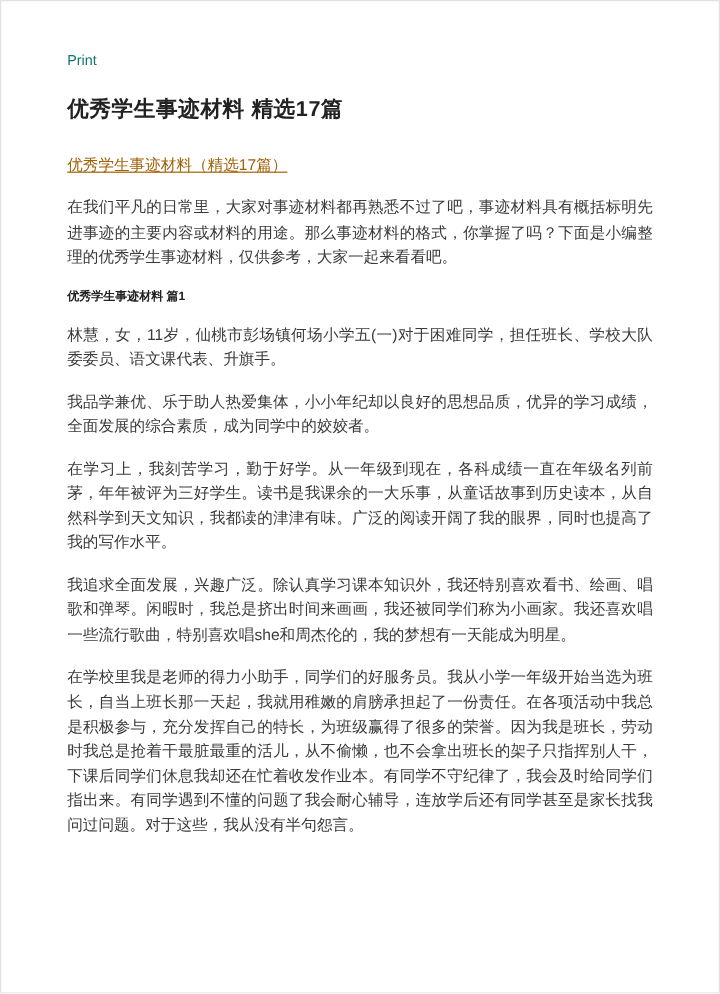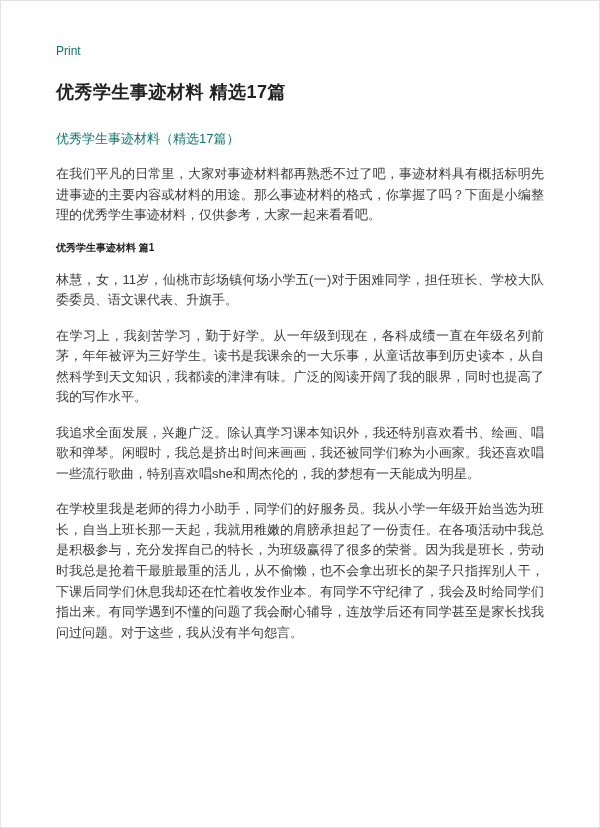--- a/index.html
+++ b/index.html
@@ -31,22 +31,23 @@
   .doc-title {
     font-size: 18px;
     font-weight: bold;
     color: #222222;
     text-align: left;
     margin: 0 0 26px 0;
     letter-spacing: 0.5px;
   }
   .doc-subtitle {
     font-size: 13px;
-    color: #0f766e;
+    color: #a16207;
     margin: 0 0 16px 0;
+    text-decoration: underline;
   }
   .para {
     font-size: 13px;
     line-height: 1.58;
     color: #3a3a3a;
     margin: 0 0 15px 0;
     text-align: justify;
     word-break: break-all;
   }
   .section-heading {
@@ -65,17 +66,18 @@
 
   <h1 class="doc-title">优秀学生事迹材料 精选17篇</h1>
 
   <div class="doc-subtitle">优秀学生事迹材料（精选17篇）</div>
 
   <p class="para">在我们平凡的日常里，大家对事迹材料都再熟悉不过了吧，事迹材料具有概括标明先进事迹的主要内容或材料的用途。那么事迹材料的格式，你掌握了吗？下面是小编整理的优秀学生事迹材料，仅供参考，大家一起来看看吧。</p>
 
   <div class="section-heading">优秀学生事迹材料 篇1</div>
 
   <p class="para">林慧，女，11岁，仙桃市彭场镇何场小学五(一)对于困难同学，担任班长、学校大队委委员、语文课代表、升旗手。</p>
+  <p class="para">我品学兼优、乐于助人热爱集体，小小年纪却以良好的思想品质，优异的学习成绩，全面发展的综合素质，成为同学中的姣姣者。</p>
   <p class="para">在学习上，我刻苦学习，勤于好学。从一年级到现在，各科成绩一直在年级名列前茅，年年被评为三好学生。读书是我课余的一大乐事，从童话故事到历史读本，从自然科学到天文知识，我都读的津津有味。广泛的阅读开阔了我的眼界，同时也提高了我的写作水平。</p>
   <p class="para">我追求全面发展，兴趣广泛。除认真学习课本知识外，我还特别喜欢看书、绘画、唱歌和弹琴。闲暇时，我总是挤出时间来画画，我还被同学们称为小画家。我还喜欢唱一些流行歌曲，特别喜欢唱she和周杰伦的，我的梦想有一天能成为明星。</p>
   <p class="para">在学校里我是老师的得力小助手，同学们的好服务员。我从小学一年级开始当选为班长，自当上班长那一天起，我就用稚嫩的肩膀承担起了一份责任。在各项活动中我总是积极参与，充分发挥自己的特长，为班级赢得了很多的荣誉。因为我是班长，劳动时我总是抢着干最脏最重的活儿，从不偷懒，也不会拿出班长的架子只指挥别人干，下课后同学们休息我却还在忙着收发作业本。有同学不守纪律了，我会及时给同学们指出来。有同学遇到不懂的问题了我会耐心辅导，连放学后还有同学甚至是家长找我问过问题。对于这些，我从没有半句怨言。</p>
 
 </div>
 
 </body></html>

